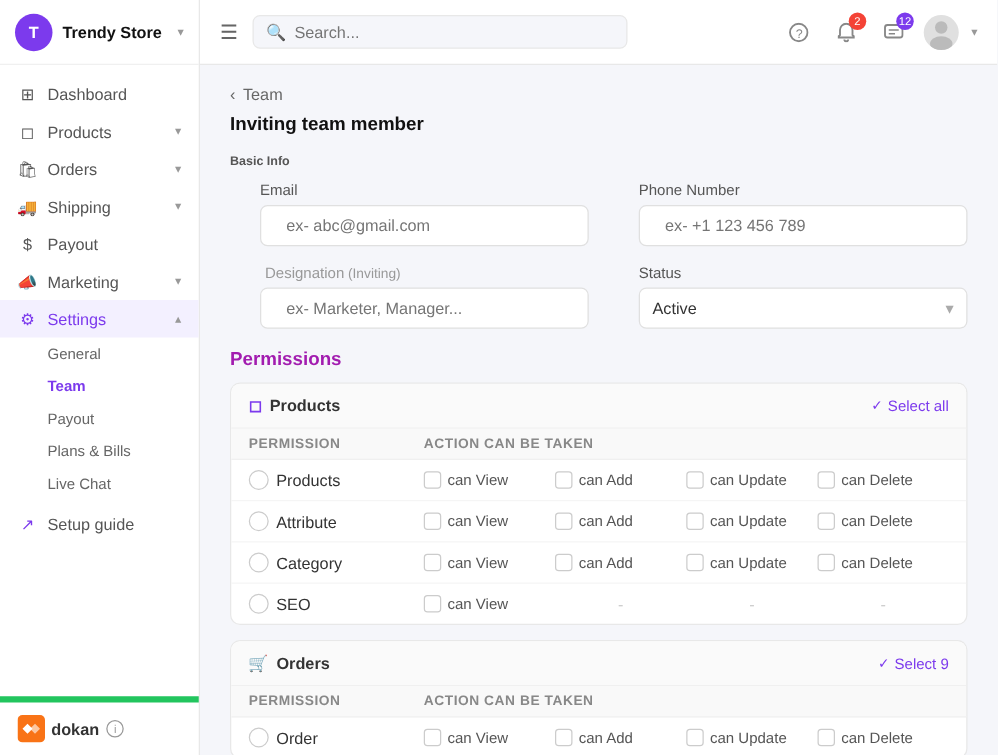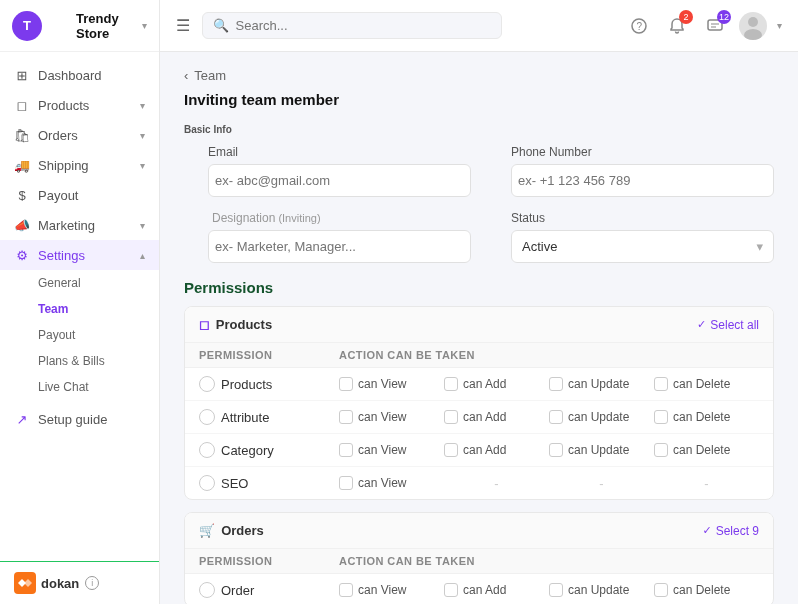--- a/index.html
+++ b/index.html
@@ -2,30 +2,30 @@
 <html><head>
   <meta charset="utf-8">
   <style>
     * { box-sizing: border-box; margin: 0; padding: 0; }
     body { font-family: -apple-system, BlinkMacSystemFont, 'Segoe UI', sans-serif; font-size: 13px; color: #333; background: #f5f6fa; display: flex; height: 604px; overflow: hidden; }
 
     
     .sidebar { width: 160px; background: #fff; border-right: 1px solid #e8e8e8; display: flex; flex-direction: column; height: 100%; }
     .sidebar-header { padding: 10px 12px; display: flex; align-items: center; gap: 8px; border-bottom: 1px solid #f0f0f0; height: 52px; }
     .sidebar-avatar { width: 30px; height: 30px; border-radius: 50%; background: #7c3aed; color: #fff; display: flex; align-items: center; justify-content: center; font-size: 13px; font-weight: 600; flex-shrink: 0; }
-    .sidebar-store-name { font-size: 13px; font-weight: 600; color: #111; flex: 1; margin-left: 26px; }
+    .sidebar-store-name { font-size: 13px; font-weight: 600; color: #111; flex: 1; }
     .sidebar-chevron { color: #999; font-size: 10px; }
     .sidebar-nav { flex: 1; overflow-y: auto; padding: 8px 0; }
     .nav-item { display: flex; align-items: center; gap: 8px; padding: 7px 14px; cursor: pointer; color: #555; font-size: 13px; }
     .nav-item.active { color: #7c3aed; background: #f3f0ff; }
     .nav-item .nav-icon { width: 16px; height: 16px; display: flex; align-items: center; justify-content: center; flex-shrink: 0; }
     .nav-item .nav-arrow { margin-left: auto; font-size: 10px; color: #999; }
     .nav-sub-item { padding: 6px 14px 6px 38px; cursor: pointer; color: #666; font-size: 12px; }
     .nav-sub-item.active { color: #7c3aed; font-weight: 600; }
-    .sidebar-footer { padding: 10px 14px; border-top: 1px solid #22c55e; display: flex; align-items: center; gap: 6px; }
+    .sidebar-footer { padding: 10px 14px; border-top: 5px solid #22c55e; display: flex; align-items: center; gap: 6px; }
     .dokan-logo { display: flex; align-items: center; gap: 5px; }
     .dokan-icon { width: 22px; height: 22px; }
     .dokan-text { font-size: 13px; font-weight: 700; color: #333; }
     .info-icon { width: 14px; height: 14px; border-radius: 50%; border: 1px solid #999; display: flex; align-items: center; justify-content: center; font-size: 9px; color: #999; }
 
     
     .main { flex: 1; display: flex; flex-direction: column; overflow: hidden; }
     .topbar { background: #fff; border-bottom: 1px solid #e8e8e8; height: 52px; display: flex; align-items: center; padding: 0 16px; gap: 12px; }
     .hamburger { color: #666; font-size: 16px; cursor: pointer; }
     .search-box { flex: 1; max-width: 300px; display: flex; align-items: center; gap: 6px; background: #f5f6fa; border: 1px solid #e8e8e8; border-radius: 6px; padding: 5px 10px; }
@@ -38,25 +38,25 @@
 
     
     .content { flex: 1; overflow-y: auto; padding: 16px 24px; }
     .breadcrumb { display: flex; align-items: center; gap: 6px; margin-bottom: 8px; color: #666; font-size: 13px; }
     .page-title { font-size: 15px; font-weight: 700; color: #111; margin-bottom: 16px; }
     .section-label { font-size: 10px; font-weight: 600; color: #555; margin-bottom: 10px; }
     .form-row { display: flex; gap: 16px; margin-bottom: 14px; }
     .form-field { flex: 1; margin-left: 24px; }
     .form-label { font-size: 12px; font-weight: 500; color: #555; margin-bottom: 5px; }
     .form-label span { color: #999; font-weight: 400; margin-left: 4px; }
-    .form-input { width: 100%; border: 1px solid #e0e0e0; border-radius: 6px; padding: 8px 6px; font-size: 13px; color: #999; background: #fff; outline: none; }
+    .form-input { width: 100%; border: 1px solid #e0e0e0; border-radius: 6px; padding: 8px 20px; font-size: 13px; color: #999; background: #fff; outline: none; }
     .form-select { width: 100%; border: 1px solid #e0e0e0; border-radius: 6px; padding: 8px 10px; font-size: 13px; color: #333; background: #fff; outline: none; display: flex; align-items: center; justify-content: space-between; cursor: pointer; }
 
     
-    .permissions-title { font-size: 15px; font-weight: 700; color: #14532d; margin: 16px 0 10px; }
+    .permissions-title { font-size: 15px; font-weight: 700; color: #a21caf; margin: 16px 0 10px; }
     .perm-section { background: #fff; border: 1px solid #e8e8e8; border-radius: 8px; margin-bottom: 12px; overflow: hidden; }
     .perm-section-header { display: flex; align-items: center; justify-content: space-between; padding: 10px 14px; background: #fafafa; border-bottom: 1px solid #f0f0f0; }
     .perm-section-title { display: flex; align-items: center; gap: 6px; font-size: 13px; font-weight: 600; color: #333; }
     .select-all { font-size: 12px; color: #7c3aed; cursor: pointer; display: flex; align-items: center; gap: 4px; }
     .perm-table-header { display: flex; padding: 6px 14px; background: #f9f9f9; border-bottom: 1px solid #f0f0f0; }
     .perm-col-name { width: 140px; font-size: 11px; font-weight: 600; color: #888; text-transform: uppercase; letter-spacing: 0.04em; }
     .perm-col-actions { flex: 1; font-size: 11px; font-weight: 600; color: #888; text-transform: uppercase; letter-spacing: 0.04em; }
     .perm-row { display: flex; align-items: center; padding: 8px 14px; border-bottom: 1px solid #f5f5f5; }
     .perm-row:last-child { border-bottom: none; }
     .perm-name { width: 140px; display: flex; align-items: center; gap: 6px; font-size: 13px; color: #333; }

